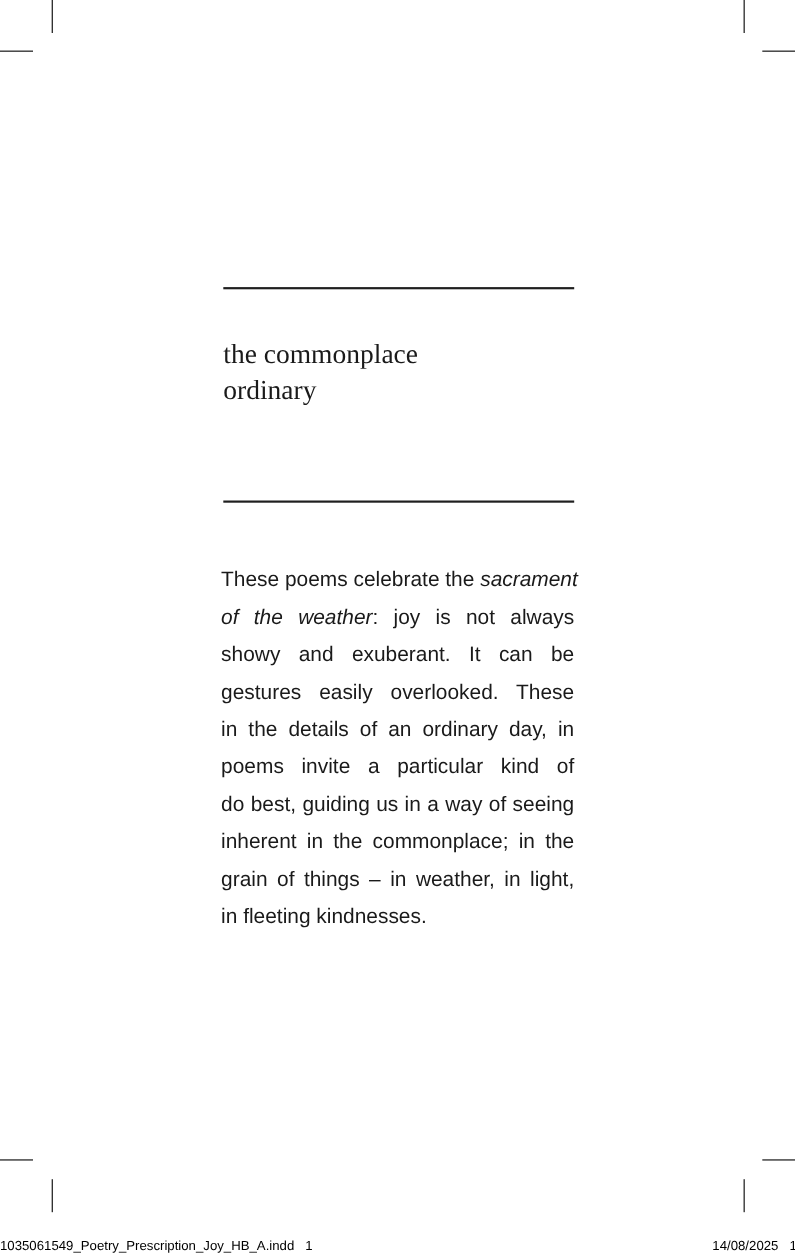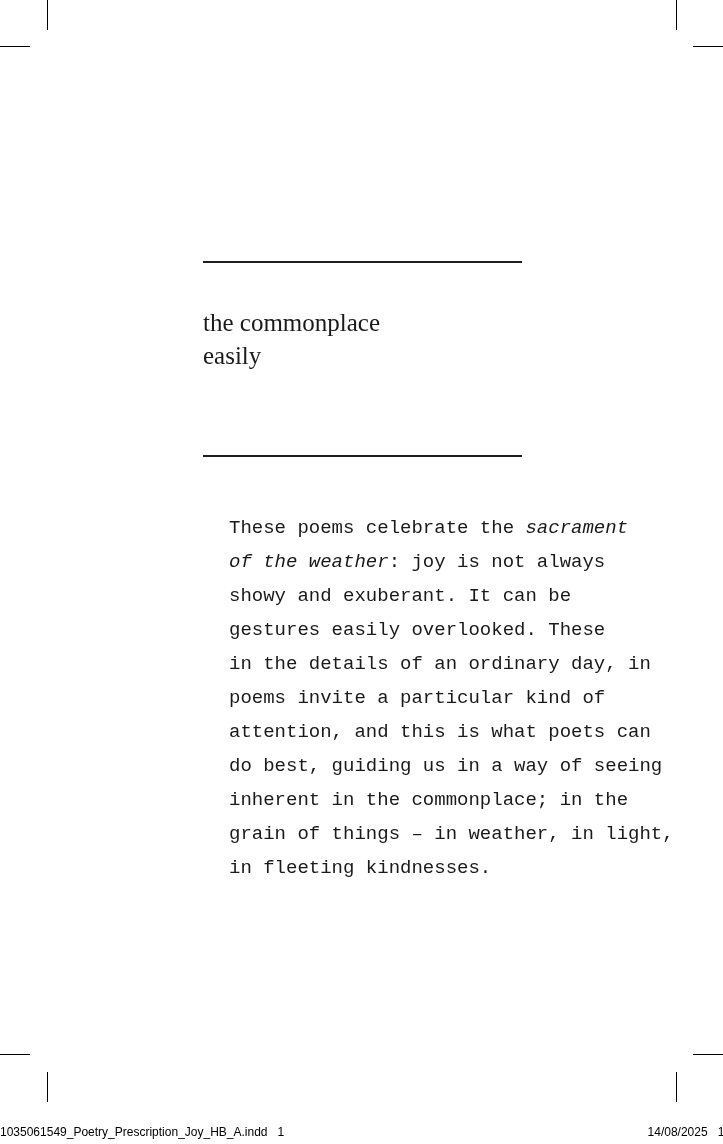--- a/index.html
+++ b/index.html
@@ -40,25 +40,24 @@
       line-height: 33px;
       color: #1a1a1a;
     }
     .title div { white-space: nowrap; }
 
     .body-text {
       position: absolute;
       left: 201px;
       width: 321px;
       top: 511px;
-      font-family: Liberation Mono, monospace;
+      font-family: Liberation Sans, sans-serif;
       font-size: 19px;
       line-height: 34px;
       color: #1a1a1a;
-      margin-left: 28px;
     }
     .line {
       display: block;
       text-align: justify;
       text-align-last: justify;
       white-space: nowrap;
       height: 34px;
     }
     .line.last {
       text-align-last: left;
@@ -86,33 +85,32 @@
 <div class="crop h" style="left:693px; top:46px; width:30px;"></div>
 <div class="crop h" style="left:0px; top:1054px; width:30px;"></div>
 <div class="crop v" style="left:47px; top:1072px; height:30px;"></div>
 <div class="crop h" style="left:693px; top:1054px; width:30px;"></div>
 <div class="crop v" style="left:676px; top:1072px; height:30px;"></div>
 
 <div class="rule" style="top:261px;"></div>
 
 <div class="title">
   <div>the commonplace</div>
-  <div>easily</div>
+  <div>ordinary</div>
 </div>
 
 <div class="rule" style="top:455px;"></div>
 
 <div class="body-text">
   <span class="line"><span>These poems celebrate the </span><em>sacrament</em><span></span></span>
   <span class="line"><span></span><em>of the weather</em><span>: joy is not always</span></span>
   <span class="line">showy and exuberant. It can be</span>
   <span class="line">gestures easily overlooked. These</span>
   <span class="line">in the details of an ordinary day, in</span>
   <span class="line">poems invite a particular kind of</span>
-  <span class="line">attention, and this is what poets can</span>
   <span class="line">do best, guiding us in a way of seeing</span>
   <span class="line">inherent in the commonplace; in the</span>
   <span class="line">grain of things – in weather, in light,</span>
   <span class="line last">in fleeting kindnesses.</span>
 </div>
 
 <div class="slug left" style="white-space:pre;">1035061549_Poetry_Prescription_Joy_HB_A.indd   1</div>
 <div class="slug right" style="white-space:pre;">14/08/2025   15</div>
 
 </body></html>

